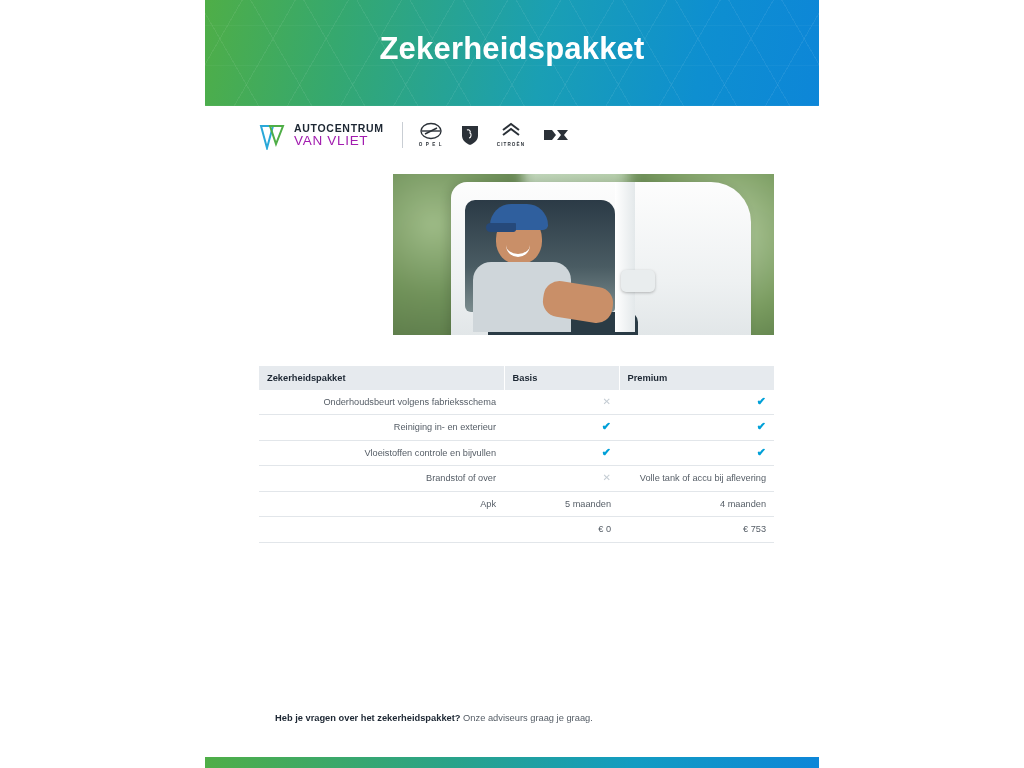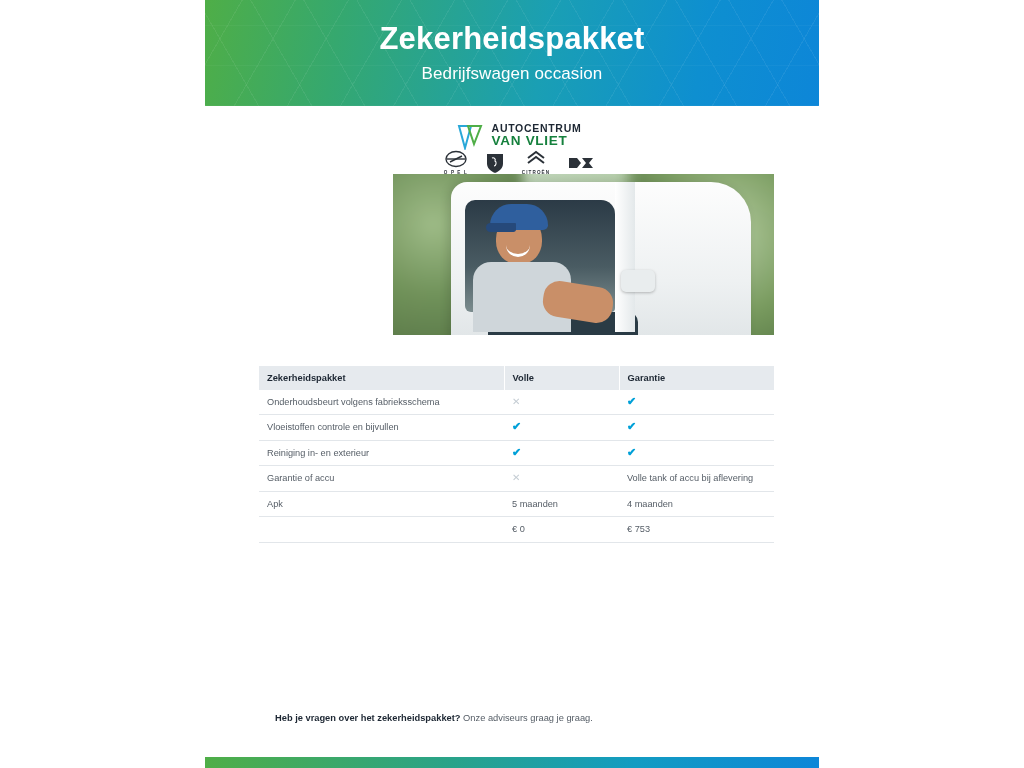--- a/index.html
+++ b/index.html
@@ -62,22 +62,21 @@
   }
 
   
   .logo-row {
     position: absolute;
     left: 259px;
     top: 122px;
     width: 520px;
     height: 34px;
     display: flex;
-    align-items: center;
-    flex-direction: column;
+    align-items: flex-start;
   }
   .brand-logo {
     display: flex;
     align-items: center;
     gap: 7px;
   }
   .brand-mark {
     width: 28px;
     height: 28px;
   }
@@ -87,22 +86,22 @@
     line-height: 1.06;
   }
   .brand-text .l1 {
     font-size: 10.5px;
     font-weight: bold;
     color: #1d2733;
     letter-spacing: 0.7px;
   }
   .brand-text .l2 {
     font-size: 13.5px;
-    font-weight: bold;
-    color: #15803d;
+    font-weight: normal;
+    color: #a21caf;
     letter-spacing: 0.7px;
   }
   .logo-divider {
     width: 1px;
     height: 26px;
     background: #c9ced4;
     margin: 0 16px 0 18px;
   }
   .oem-logos {
     display: flex;
@@ -262,20 +261,21 @@
   col.c-feature { width: 245px; }
   col.c-basis   { width: 115px; }
   col.c-premium { width: 155px; }
 
   table.pkg tbody td {
     padding: 6px 8px;
     border-bottom: 1px solid #e2e6ea;
     vertical-align: top;
     line-height: 1.35;
     color: #555d66;
+    text-align: right;
   }
   table.pkg tbody tr:last-child td {
     border-bottom: 1px solid #e2e6ea;
   }
   td.cell-center-icon { text-align: left; }
   .tick {
     display: inline-block;
     color: #00a0d8;
     font-size: 11px;
     line-height: 1;
@@ -319,21 +319,20 @@
 </style>
 </head>
 <body>
 
 <div id="page">
 
   <div class="banner">
     <div class="tri-pattern"></div>
     <div class="banner-inner">
       <div class="banner-title">Zekerheidspakket</div>
-      <div class="banner-subtitle">Bedrijfswagen occasion</div>
     </div>
   </div>
 
   <div class="logo-row">
     <div class="brand-logo">
       <span class="brand-mark">
         <svg width="28" height="28" viewBox="0 0 28 28">
           <polygon points="2,4 14,4 8,26" fill="none" stroke="#2aa8d8" stroke-width="2"></polygon>
           <polygon points="11,4 24,4 17,22" fill="none" stroke="#4fae47" stroke-width="2"></polygon>
         </svg>
@@ -400,42 +399,42 @@
   <div class="table-wrap">
     <table class="pkg">
       <colgroup>
         <col class="c-feature">
         <col class="c-basis">
         <col class="c-premium">
       </colgroup>
       <thead>
         <tr>
           <th>Zekerheidspakket</th>
-          <th>Volle</th>
-          <th>Garantie</th>
+          <th>Basis</th>
+          <th>Premium</th>
         </tr>
       </thead>
       <tbody>
         <tr>
           <td>Onderhoudsbeurt volgens fabrieksschema</td>
           <td class="cell-center-icon"><span class="cross">✕</span></td>
           <td class="cell-center-icon"><span class="tick">✔</span></td>
         </tr>
         <tr>
+          <td>Reiniging in- en exterieur</td>
+          <td class="cell-center-icon"><span class="tick">✔</span></td>
+          <td class="cell-center-icon"><span class="tick">✔</span></td>
+        </tr>
+        <tr>
           <td>Vloeistoffen controle en bijvullen</td>
           <td class="cell-center-icon"><span class="tick">✔</span></td>
           <td class="cell-center-icon"><span class="tick">✔</span></td>
         </tr>
         <tr>
-          <td>Reiniging in- en exterieur</td>
-          <td class="cell-center-icon"><span class="tick">✔</span></td>
-          <td class="cell-center-icon"><span class="tick">✔</span></td>
-        </tr>
-        <tr>
-          <td>Garantie of accu</td>
+          <td>Brandstof of over</td>
           <td class="cell-center-icon"><span class="cross">✕</span></td>
           <td>Volle tank of accu bij aflevering</td>
         </tr>
         <tr>
           <td>Apk</td>
           <td>5 maanden</td>
           <td>4 maanden</td>
         </tr>
         <tr>
           <td></td>

